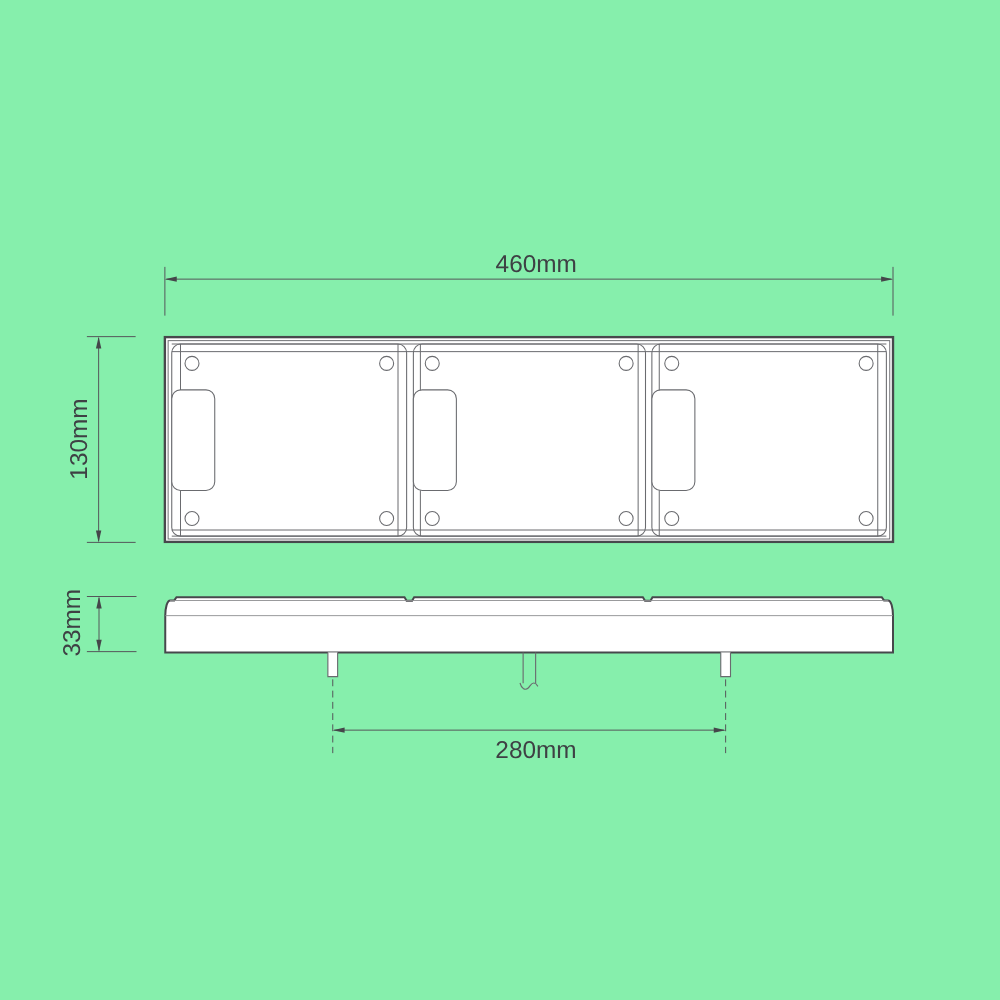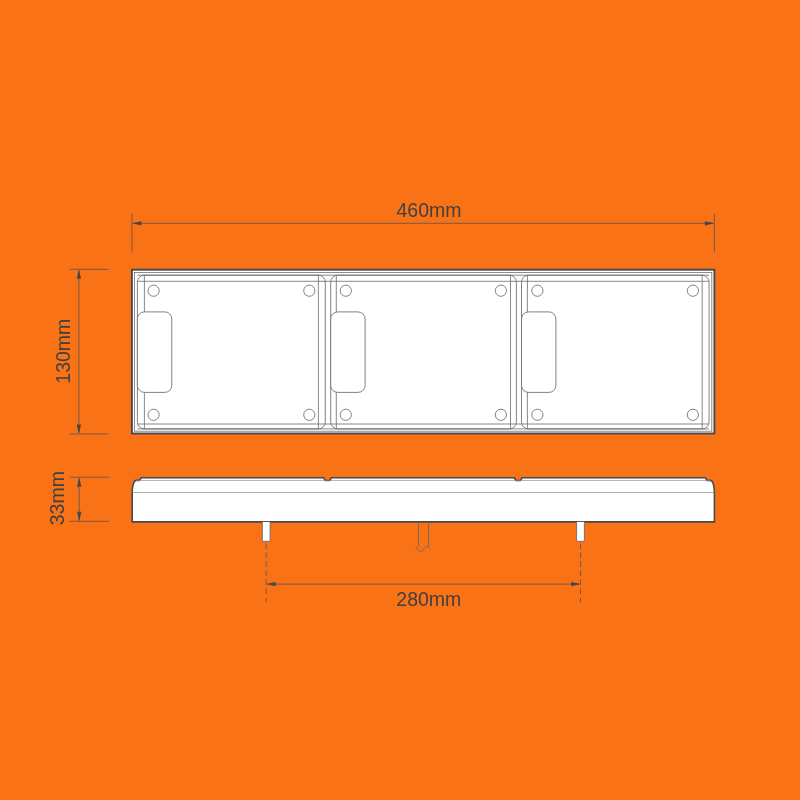--- a/index.html
+++ b/index.html
@@ -1,16 +1,16 @@
 <!DOCTYPE html>
 <html><head>
 <meta charset="utf-8">
 <style>
   html,body{margin:0;padding:0;background:#ffffff;}
-  #stage{position:relative;width:800px;height:800px;background:#f97316;overflow:hidden;}
+  #stage{position:relative;width:800px;height:800px;background:#86efac;overflow:hidden;}
   svg{position:absolute;left:0;top:0;}
   text{font-family:"Liberation Sans",sans-serif;fill:#3e4044;}
 </style>
 </head>
 <body>
 <div id="stage">
 <svg width="800" height="800" viewBox="0 0 800 800">
 
   <g stroke="#55565a" stroke-width="0.8" fill="none">
     <line x1="131.9" y1="213.5" x2="131.9" y2="252.5"></line>

